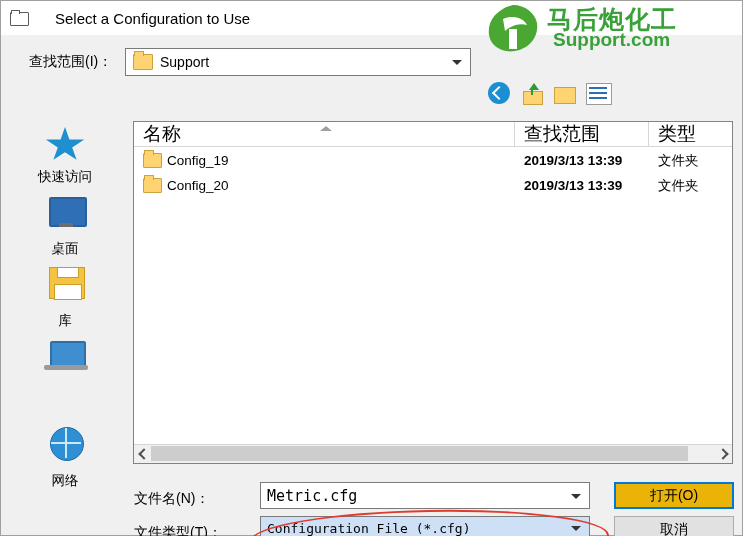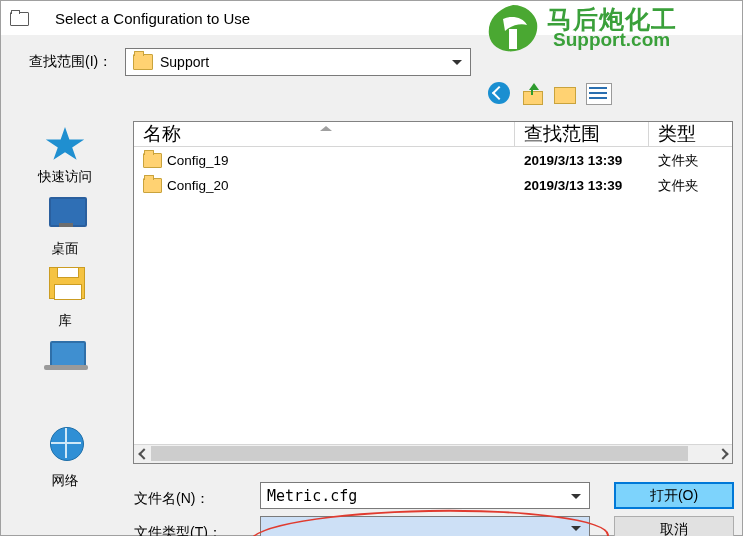--- a/index.html
+++ b/index.html
@@ -177,21 +177,21 @@
     font-family:"DejaVu Sans Mono", monospace;font-size:15px;margin-left:6px;
   }
   #filetype-combo{position:absolute;left:259px;top:481px;width:330px;height:24px;background:#cde0f6;border:1px solid #7a7a7a;}
   #filetype-combo .ftval{
     font-family:"DejaVu Sans Mono", monospace;font-size:13px;margin-left:6px;color:#000;
   }
   .btn{
     position:absolute;width:120px;height:27px;background:#e1e1e1;border:1px solid #adadad;
     font-size:14px;display:flex;align-items:center;justify-content:center;box-sizing:border-box;
   }
-  #open-btn{left:613px;top:447px;border:2px solid #0078d7;background:#7dd3fc;}
+  #open-btn{left:613px;top:447px;border:2px solid #0078d7;background:#eab308;}
   #cancel-btn{left:613px;top:481px;}
   
   .ellipse{
     position:absolute;left:249px;top:475px;width:355px;height:52px;
     border:2px solid #e03b2f;border-radius:50%;
     transform:rotate(-1deg);
     pointer-events:none;
   }
   
   .watermark{
@@ -316,20 +316,21 @@
     </div>
 
     <span class="fn-label">文件名(N)：</span>
     <div class="combo" id="filename-combo">
       <span class="fnval">Metric.cfg</span>
       <span class="arrow"></span>
     </div>
 
     <span class="ft-label">文件类型(T)：</span>
     <div class="combo" id="filetype-combo">
+      <span class="ftval">Configuration File (*.cfg)</span>
       <span class="arrow"></span>
     </div>
 
     <div class="btn" id="open-btn">打开(O)</div>
     <div class="btn" id="cancel-btn">取消</div>
 
     <div class="ellipse"></div>
   </div>
 
   <div class="watermark">

